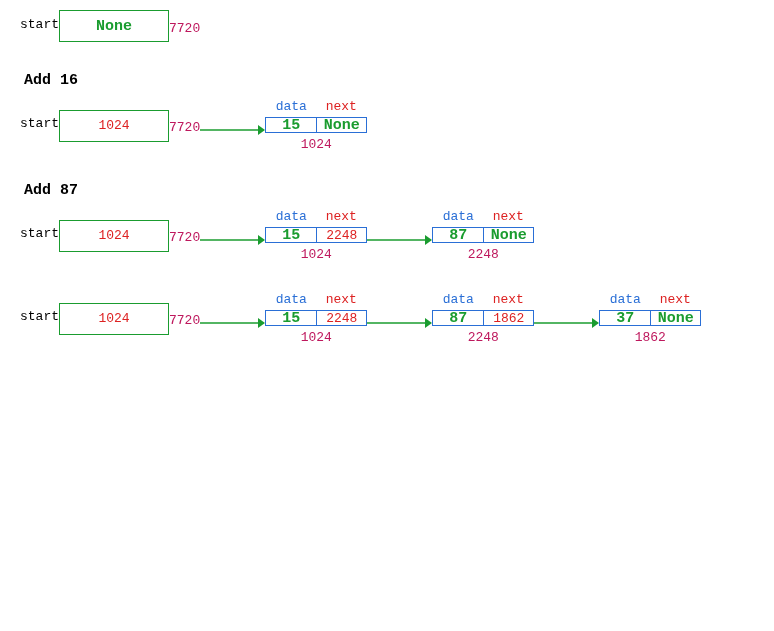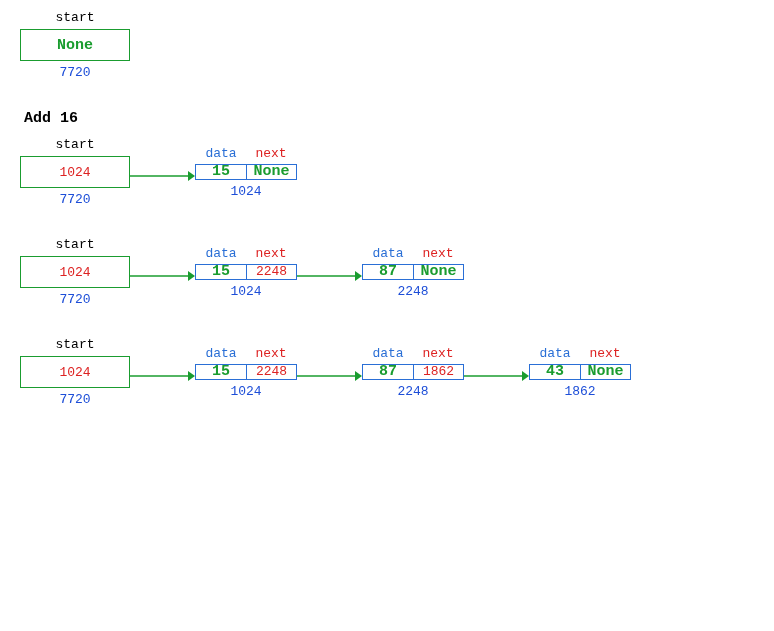--- a/index.html
+++ b/index.html
@@ -16,33 +16,33 @@
     font-weight: bold;
     font-size: 15px;
     margin: 10px 0 10px 4px;
     color: #000;
   }
   .row {
     display: flex;
     align-items: center;
     gap: 0;
   }
-  .start-wrap { display: flex; flex-direction: column; align-items: center; }
+  .start-wrap { display: flex; flex-direction: row; align-items: center; }
   .start-label { color: #000; font-size: 13px; margin-bottom: 4px; }
   .start-box {
     border: 1px solid #1a9c2f;
     width: 110px;
     height: 32px;
     display: flex;
     align-items: center;
     justify-content: center;
   }
   .start-box .val.none { color: #1a9c2f; font-weight: bold; font-size: 15px; }
   .start-box .val.addr-val { color: #d22; font-size: 13px; }
-  .addr-below { color: #1d4ed8; font-size: 13px; margin-top: 4px; }
+  .addr-below { color: #be185d; font-size: 13px; margin-top: 4px; }
   .arrow {
     display: flex;
     align-items: center;
     width: 65px;
     color: #1a9c2f;
     position: relative;
     flex-shrink: 0;
     margin-top: 8px;
   }
   .arrow svg { width: 100%; height: 16px; }
@@ -111,20 +111,21 @@
           </div>
           <div class="node-box">
             <div class="cell cell-data">15</div>
             <div class="cell cell-next none">None</div>
           </div>
           <div class="addr-below">1024</div>
         </div>
       </div>
     </div>
     <div class="section">
+      <div class="heading">Add 87</div>
       <div class="row">
         <div class="start-wrap">
           <div class="start-label">start</div>
           <div class="start-box">
             <span class="val addr-val">1024</span>
           </div>
           <div class="addr-below">7720</div>
         </div>
         <div class="arrow">
           <svg viewBox="0 0 65 16">
@@ -210,20 +211,20 @@
             <line x1="0" y1="8" x2="58" y2="8" stroke="#1a9c2f" stroke-width="1.5"></line>
             <polygon points="58,3 65,8 58,13" fill="#1a9c2f"></polygon>
           </svg>
         </div>
         <div class="node-wrap">
           <div class="node-labels">
             <span>data</span>
             <span class="next-lbl">next</span>
           </div>
           <div class="node-box">
-            <div class="cell cell-data">43</div>
+            <div class="cell cell-data">37</div>
             <div class="cell cell-next none">None</div>
           </div>
           <div class="addr-below">1862</div>
         </div>
       </div>
     </div>
   </div>
 
 </body></html>

